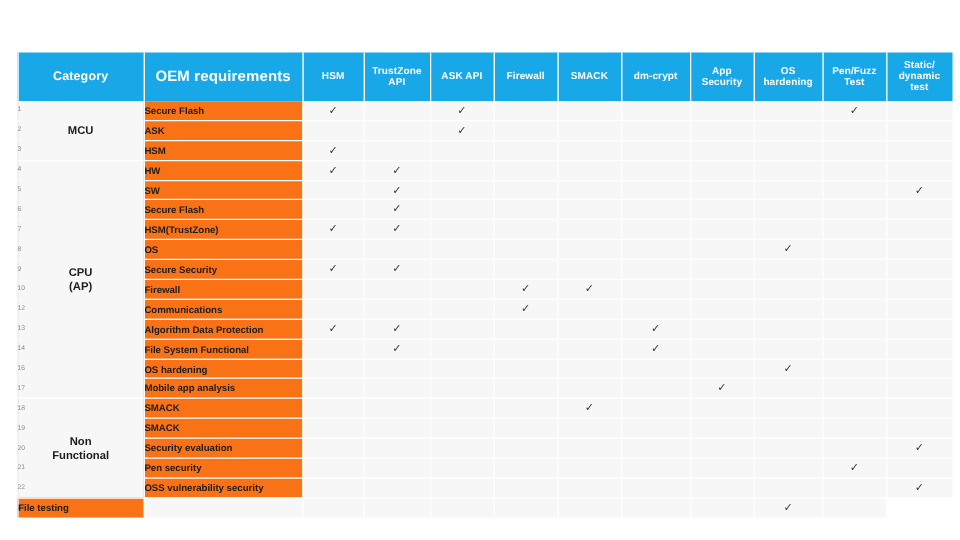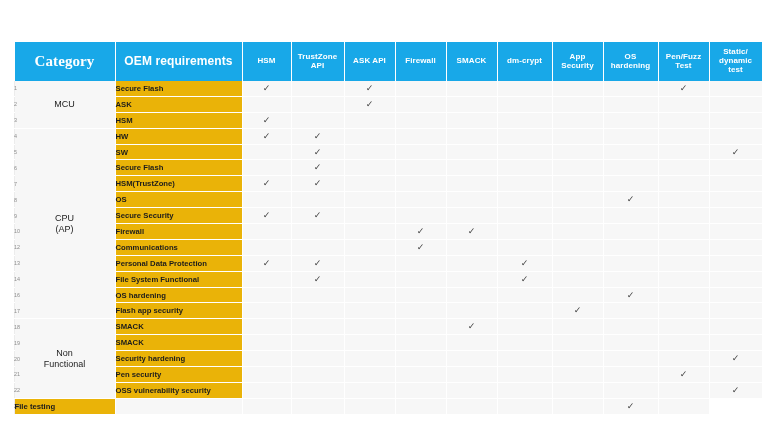--- a/index.html
+++ b/index.html
@@ -41,22 +41,21 @@
     border-left: 1.5px solid #ffffff;
     border-right: 1.5px solid #ffffff;
     letter-spacing: .1px;
   }
   th.h-num {
     background: #ffffff;
     border-left: none;
     border-right: none;
   }
   th.h-category {
-    font-size: 15px;
-    font-family: Liberation Serif, serif;
+    font-size: 10px;
   }
   th.h-oem {
     font-size: 12px;
     border-right: 1.5px solid #ffffff;
   }
   th.h-first-tech { }
   th.h-last { border-right: none; }
   
   tbody td {
     height: 14.9px;
@@ -71,33 +70,33 @@
     width: 22px;
     text-align: center;
     color: #8c8c8c;
     font-size: 5.4px;
     border-right: 1px solid #ececec;
     border-bottom: 1px solid #ffffff;
   }
   td.c-cat {
     text-align: center;
     font-size: 9px;
-    font-weight: normal;
+    font-weight: bold;
     color: #1c1c1c;
     background: #f7f7f7;
     border-right: 1px solid #ffffff;
     line-height: 1.18;
   }
   td.c-req {
     text-align: left;
     padding-left: 6px;
     font-size: 7.7px;
     font-weight: bold;
     color: #1c1c1c;
-    background: #eab308;
+    background: #f97316;
   }
   td.c-mark {
     text-align: center;
     color: #3a3a3a;
     font-size: 8px;
     background: #f7f7f7;
   }
   td.c-mark.last { border-right: none; }
   .chk {
     display: inline-block;
@@ -282,21 +281,21 @@
           <td class="c-mark"><span class="chk">✓</span></td>
           <td class="c-mark"></td>
           <td class="c-mark"></td>
           <td class="c-mark"></td>
           <td class="c-mark"></td>
           <td class="c-mark"></td>
           <td class="c-mark last"></td>
         </tr>
         <tr>
           <td class="c-num">13</td>
-          <td class="c-req">Personal Data Protection</td>
+          <td class="c-req">Algorithm Data Protection</td>
           <td class="c-mark"><span class="chk">✓</span></td>
           <td class="c-mark"><span class="chk">✓</span></td>
           <td class="c-mark"></td>
           <td class="c-mark"></td>
           <td class="c-mark"></td>
           <td class="c-mark"><span class="chk">✓</span></td>
           <td class="c-mark"></td>
           <td class="c-mark"></td>
           <td class="c-mark"></td>
           <td class="c-mark last"></td>
@@ -324,21 +323,21 @@
           <td class="c-mark"></td>
           <td class="c-mark"></td>
           <td class="c-mark"></td>
           <td class="c-mark"></td>
           <td class="c-mark"><span class="chk">✓</span></td>
           <td class="c-mark"></td>
           <td class="c-mark last"></td>
         </tr>
         <tr>
           <td class="c-num">17</td>
-          <td class="c-req">Flash app security</td>
+          <td class="c-req">Mobile app analysis</td>
           <td class="c-mark"></td>
           <td class="c-mark"></td>
           <td class="c-mark"></td>
           <td class="c-mark"></td>
           <td class="c-mark"></td>
           <td class="c-mark"></td>
           <td class="c-mark"><span class="chk">✓</span></td>
           <td class="c-mark"></td>
           <td class="c-mark"></td>
           <td class="c-mark last"></td>
@@ -367,21 +366,21 @@
           <td class="c-mark"></td>
           <td class="c-mark"></td>
           <td class="c-mark"></td>
           <td class="c-mark"></td>
           <td class="c-mark"></td>
           <td class="c-mark"></td>
           <td class="c-mark last"></td>
         </tr>
         <tr>
           <td class="c-num">20</td>
-          <td class="c-req">Security hardening</td>
+          <td class="c-req">Security evaluation</td>
           <td class="c-mark"></td>
           <td class="c-mark"></td>
           <td class="c-mark"></td>
           <td class="c-mark"></td>
           <td class="c-mark"></td>
           <td class="c-mark"></td>
           <td class="c-mark"></td>
           <td class="c-mark"></td>
           <td class="c-mark"></td>
           <td class="c-mark last"><span class="chk">✓</span></td>

